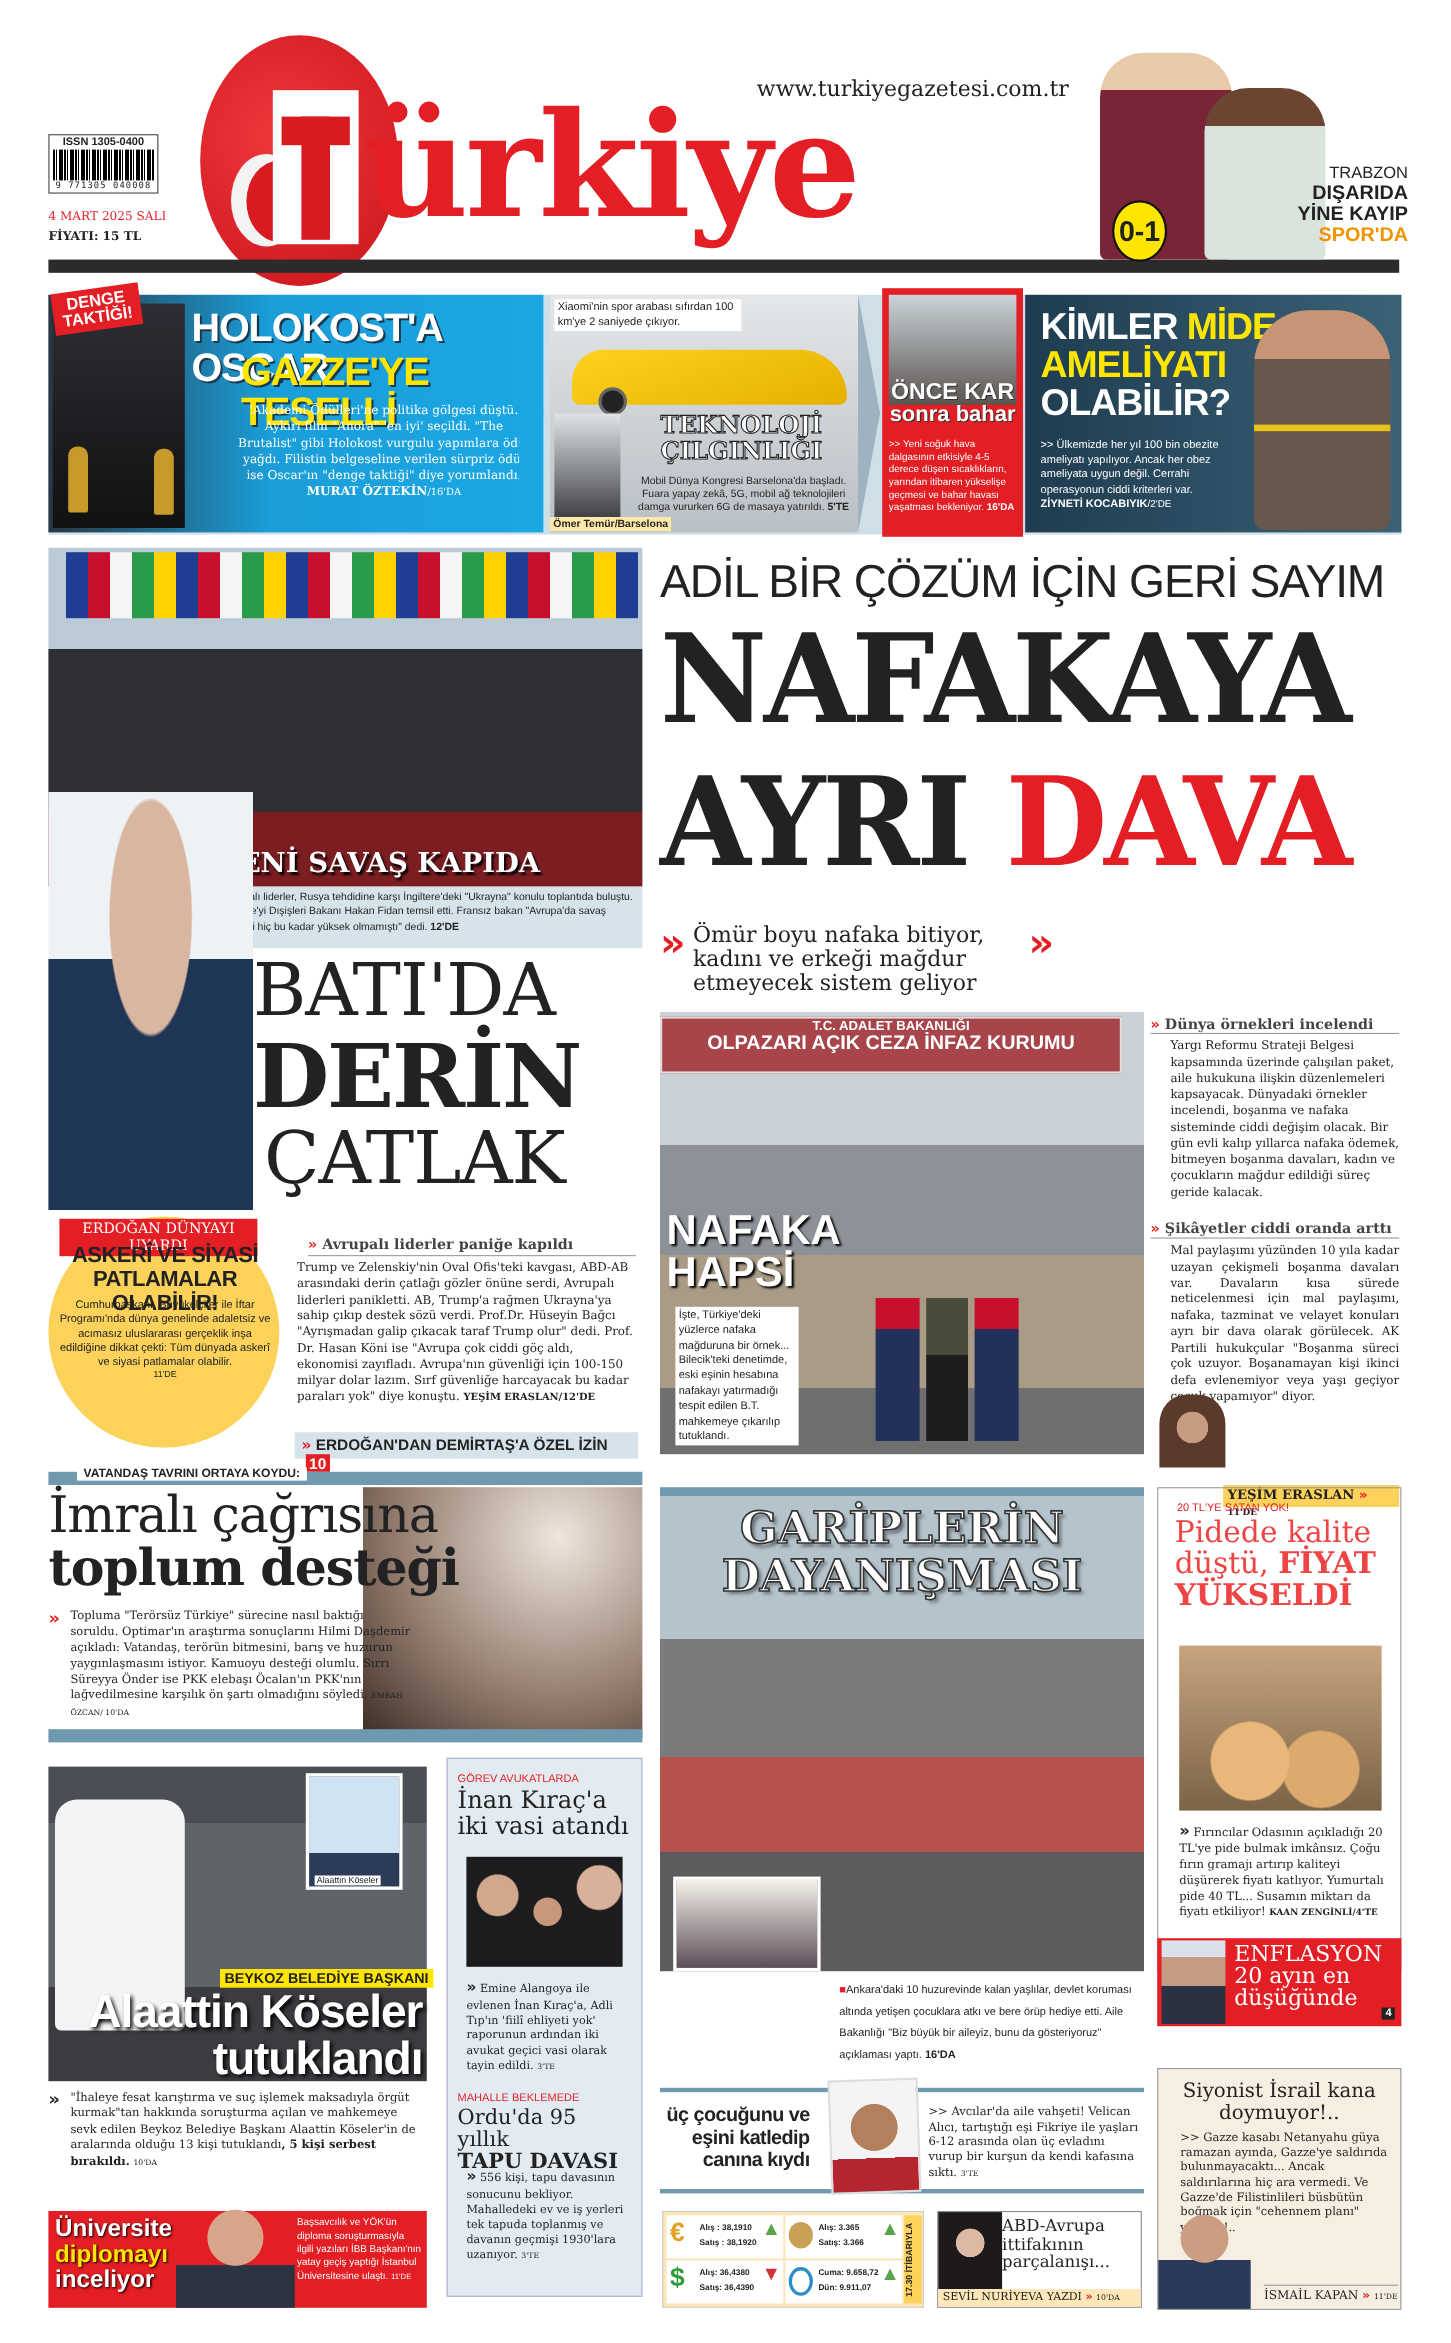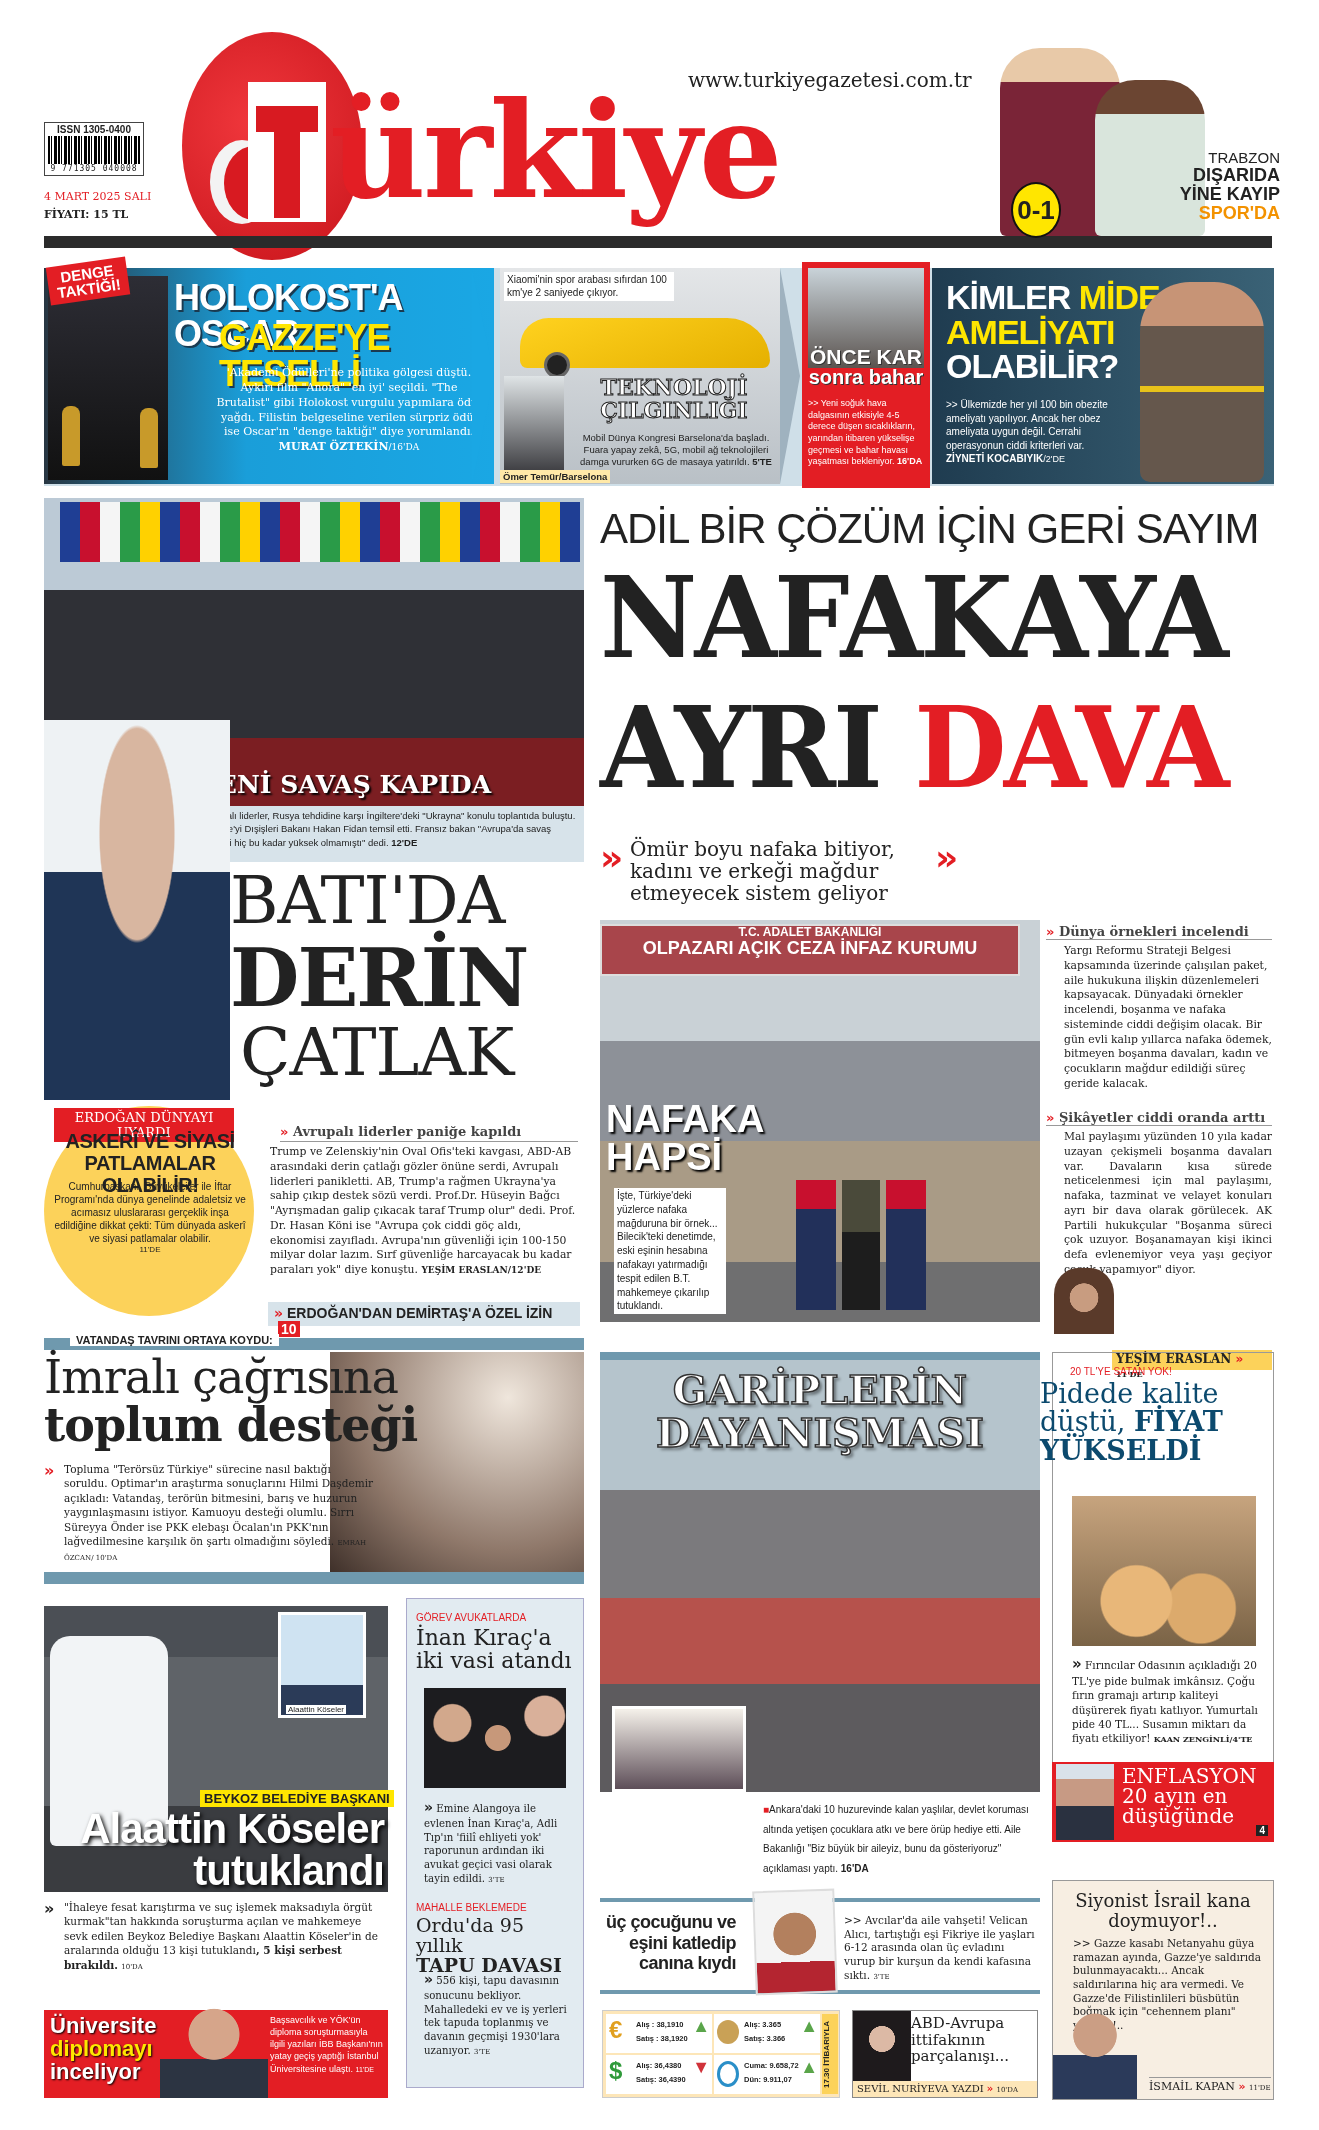--- a/index.html
+++ b/index.html
@@ -200,21 +200,21 @@
   <div>GARİPLERİN</div>
   <div>DAYANIŞMASI</div>
 </div>
 <div class="abs" style="left:612px;top:1706px;width:134px;height:86px;background:linear-gradient(180deg,#f5f1ea,#5d4e58);border:3px solid #fff"></div>
 <div class="abs" style="left:760px;top:1800px;width:270px;font-size:10px;line-height:1.95">
   <span style="background:#fff;padding:1px 3px;box-decoration-break:clone;-webkit-box-decoration-break:clone"><span style="color:#e31e24">■</span><span>Ankara'daki 10 huzurevinde kalan yaşlılar, devlet koruması altında yetişen çocuklara atkı ve bere örüp hediye etti. Aile Bakanlığı "Biz büyük bir aileyiz, bunu da gösteriyoruz" açıklaması yaptı.</span> <b>16'DA</b></span>
 </div>
 
 <div class="abs" style="left:1052px;top:1352px;width:222px;height:440px;border:1px solid #999"></div>
 <div class="abs" style="left:1070px;top:1366px;font-size:10px;color:#e31e24">20 TL'YE SATAN YOK!</div>
-<div class="abs serif" style="left:1040px;top:1380px;width:200px;line-height:1.05;color:#0c4a6e">
+<div class="abs serif" style="left:1068px;top:1380px;width:200px;line-height:1.05;color:#ef4444">
   <div style="font-size:27px">Pidede kalite</div>
   <div style="font-size:27px"><span>düştü, </span><b>FİYAT</b></div>
   <div style="font-size:27px;font-weight:900">YÜKSELDİ</div>
 </div>
 <div class="abs" style="left:1072px;top:1496px;width:184px;height:150px;background:radial-gradient(circle at 35% 70%,#e8b779 0 22%,transparent 23%),radial-gradient(circle at 70% 75%,#dcaa6c 0 20%,transparent 21%),linear-gradient(180deg,#c7a47e,#7a6346)"></div>
 <div class="abs serif" style="left:1072px;top:1654px;width:188px;font-size:10.5px;line-height:1.35;color:#222">
   <span class="chev" style="color:#222;font-size:15px">»</span>
   <span>Fırıncılar Odasının açıkladığı 20 TL'ye pide bulmak imkânsız. Çoğu fırın gramajı artırıp kaliteyi düşürerek fiyatı katlıyor. Yumurtalı pide 40 TL... Susamın miktarı da fiyatı etkiliyor!</span>
   <b style="font-size:8px">KAAN ZENGİNLİ/4'TE</b>
 </div>

